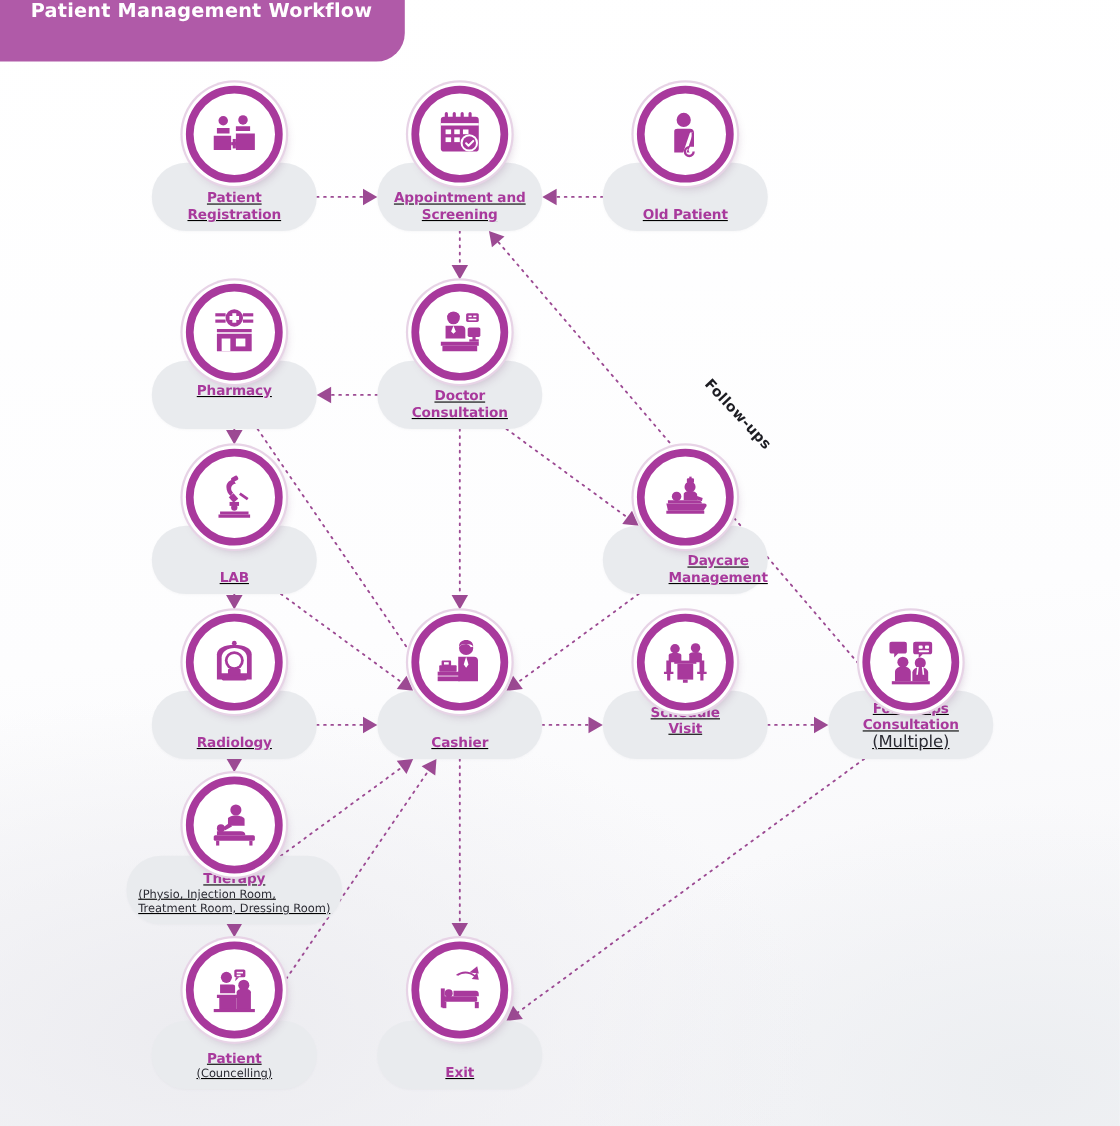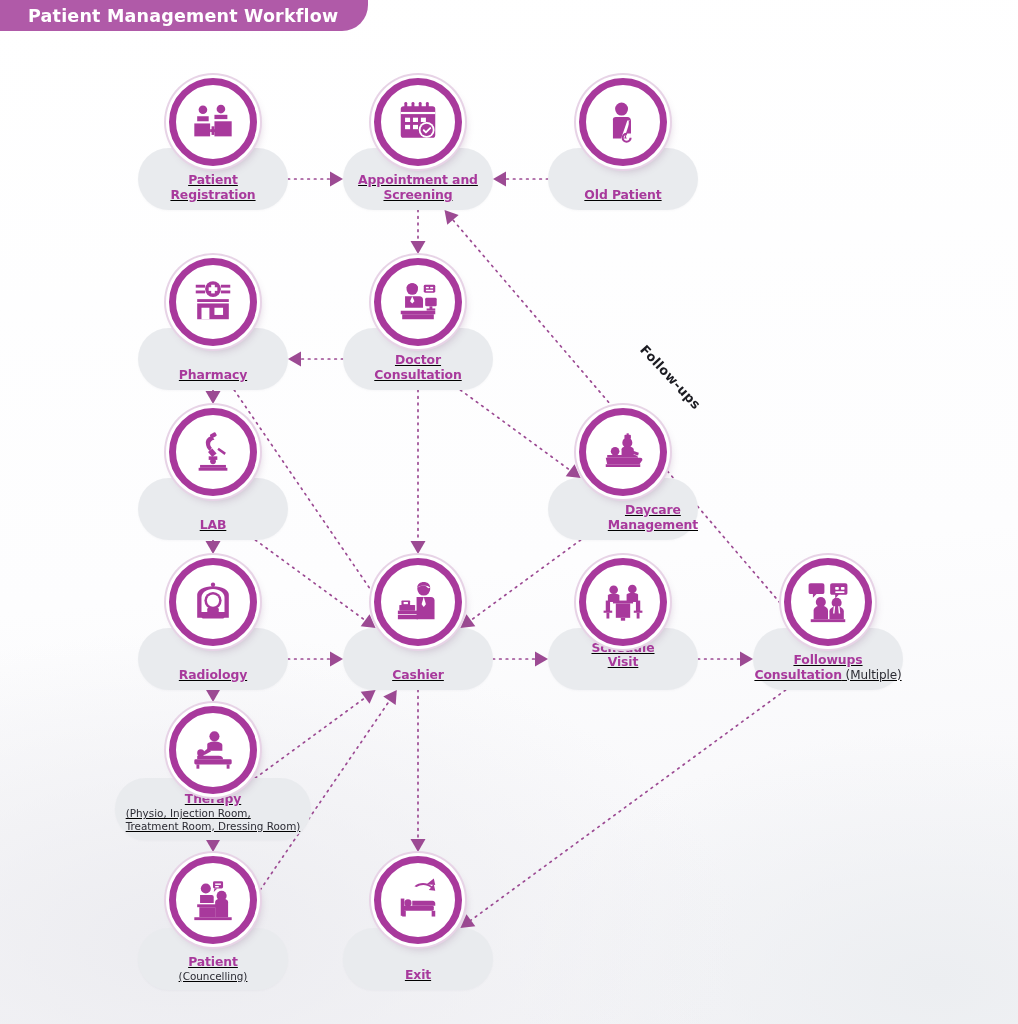--- a/index.html
+++ b/index.html
@@ -12,22 +12,22 @@
       radial-gradient(ellipse 700px 420px at 92% 96%, #eceef1 0%, rgba(236,238,241,0) 60%),
       linear-gradient(175deg,#ffffff 0%, #fdfdfe 55%, #f4f4f7 100%);
     overflow:hidden;
     position:relative;
   }
   #canvas{position:absolute;left:0;top:0;width:1018px;height:1024px;}
 
   
   .banner{
     position:absolute;left:0;top:0;
-    height:31px;padding:0 30px 0 28px;
-    display:flex;align-items:center;
+    height:56px;padding:0 30px 0 28px;
+    display:flex;
     background:#b05aa8;
     border-bottom-right-radius:26px;
     box-sizing:border-box;
     z-index:40;
   }
   .banner-text{
     color:#fff;font-size:17.5px;font-weight:bold;
     letter-spacing:.2px;white-space:nowrap;
   }
 
@@ -61,21 +61,21 @@
     font-weight:normal;
     font-size:10.4px;
     line-height:12.4px;
     text-align:left;
     white-space:pre-line;
     margin-top:.5px;
   }
   .pill-inline{
     color:#2b2b33;
     font-weight:normal;
-    font-size:12px;
+    font-size:15px;
   }
 
   
   .badge{
     position:absolute;
     border-radius:50%;
     background:#fff;
     box-sizing:border-box;
     border:7px solid #a8399c;
     box-shadow:
@@ -249,21 +249,21 @@
     <circle cx="30" cy="14" r="9"></circle>
     <path d="M18 28c0-2 2-3 4-3h16c3 0 5 2 5 5v25H18z"></path>
     <path d="M38 30l-9 26 4 1 9-27z" fill="#fff"></path>
     <path d="M40 30h3v26h-3z"></path>
     <path d="M38 48a6 6 0 0 0 0 8h5v-8z" fill="#fff"></path>
     <path d="M37 47a7 7 0 1 0 7 7h-3a4 4 0 1 1-4-4z"></path>
           </svg>
         </div>
       </div>
       <div class="node">
-        <div class="pill" style="left: 138px; top: 328px; width: 150px; height: 62px;">
+        <div class="pill" style="left: 138px; top: 328px; width: 150px; height: 62px; justify-content: center;">
           <div class="pill-label">Pharmacy</div>
         </div>
         <div class="badge" style="left: 169px; top: 258px; width: 88px; height: 88px;">
           <svg width="46" height="46" viewBox="0 0 64 64" fill="#a8399c">
     <rect x="8" y="8" width="13" height="4"></rect>
             <rect x="8" y="16" width="13" height="4"></rect>
     <rect x="43" y="8" width="13" height="4"></rect>
             <rect x="43" y="16" width="13" height="4"></rect>
     <circle cx="32" cy="14" r="11"></circle>
     <g fill="#fff">

